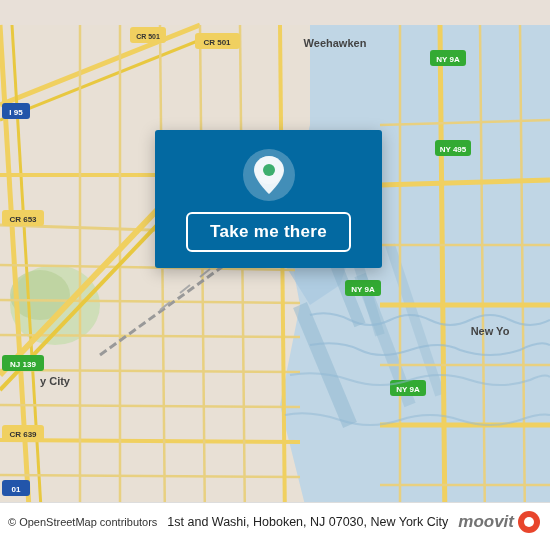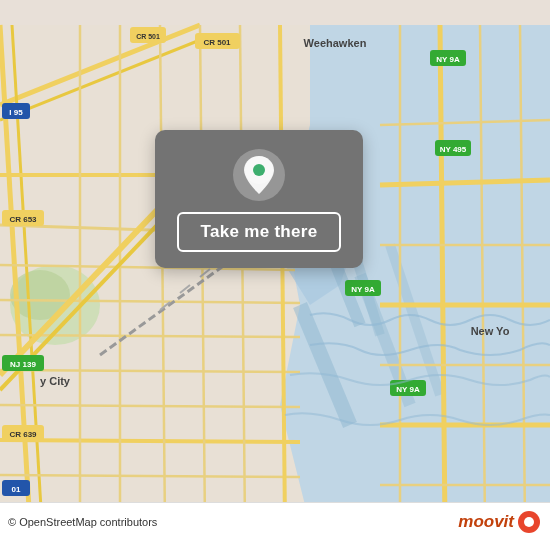--- a/index.html
+++ b/index.html
@@ -26,23 +26,23 @@
       top: 0; left: 0;
       width: 100%;
       height: 100%;
     }
 
     
     .location-card {
       position: absolute;
       top: 130px;
       left: 155px;
-      width: 208px;
-      background: #737373;
-      border-radius: 10px;
+      width: 227px;
+      background: #0369a1;
+      border-radius: 3px;
       display: flex;
       flex-direction: column;
       align-items: center;
       padding: 18px 20px 16px 20px;
       box-shadow: 0 4px 16px rgba(0,0,0,0.25);
       z-index: 10;
     }
 
     .location-pin-icon {
       width: 54px;
@@ -95,21 +95,21 @@
 
     .moovit-logo {
       display: flex;
       align-items: center;
       gap: 4px;
     }
 
     .moovit-text {
       font-size: 17px;
       font-weight: bold;
-      color: #c2410c;
+      color: #737373;
       font-style: italic;
     }
 
     .moovit-dot {
       width: 22px;
       height: 22px;
       background: #e8452c;
       border-radius: 50%;
       display: flex;
       align-items: center;
@@ -242,20 +242,21 @@
       <path d="M27 8 C18 8 12 15 12 22 C12 32 27 46 27 46 C27 46 42 32 42 22 C42 15 36 8 27 8 Z" fill="white" opacity="0.9"></path>
       <circle cx="27" cy="22" r="6" fill="#3dae6e"></circle>
     </svg>
 
     <button class="take-me-there-btn">Take me there</button>
   </div>
 
   <div class="bottom-bar">
     <span class="osm-credit">© OpenStreetMap contributors</span>
 
+    <span class="location-label">1st and Washi, Hoboken, NJ 07030, New York City</span>
 
     <div class="moovit-logo">
       <span class="moovit-text">moovit</span>
       <div class="moovit-dot">
         <div class="moovit-dot-inner"></div>
       </div>
     </div>
   </div>
 
 </div>

